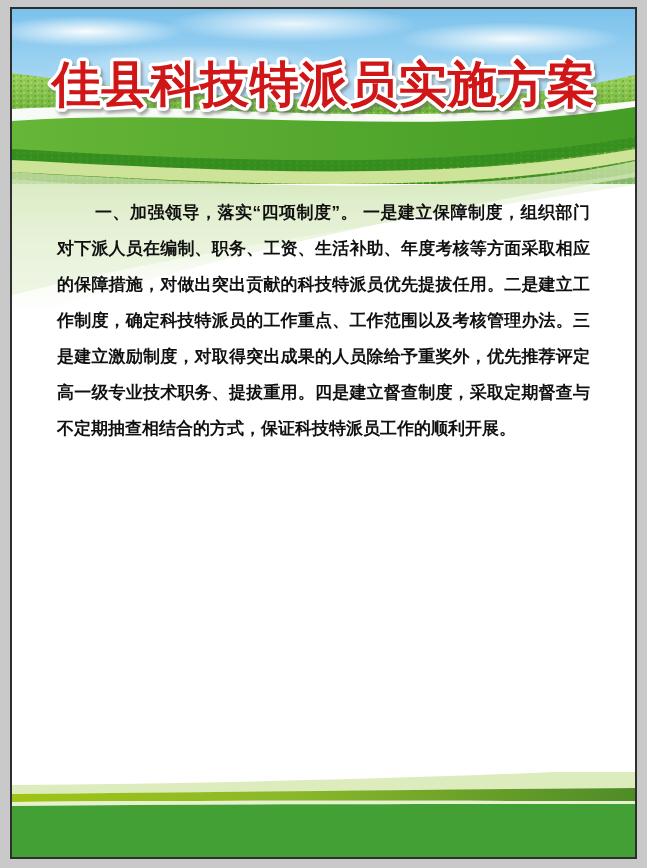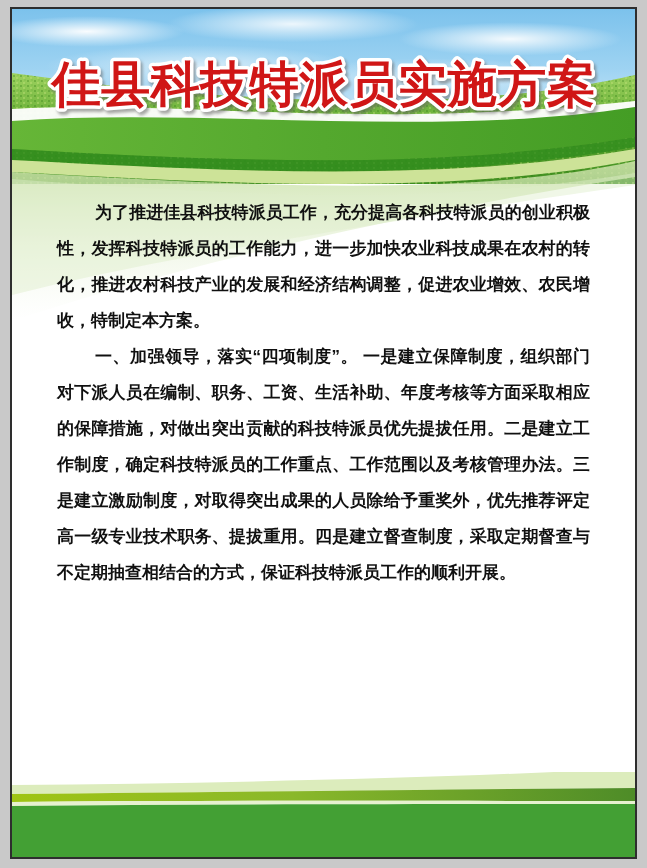--- a/index.html
+++ b/index.html
@@ -96,21 +96,20 @@
         <path d="M0,163 C250,178 460,188 623,152 L623,168 C380,205 150,262 0,312 Z" fill="url(#fadeGrad)"></path>
         <path d="M0,170 C240,188 430,196 623,164 L623,176 C360,214 140,250 0,286 Z" fill="#ddeec9" opacity="0.45"></path>
       </svg>
 
       <svg class="title-svg" width="623" height="82" viewBox="0 0 623 82">
         <text x="312" y="64" text-anchor="middle" font-size="49" letter-spacing="0.5" fill="#d01616" stroke="#ffffff" stroke-width="7" stroke-linejoin="round">佳县科技特派员实施方案</text>
       </svg>
     </div>
 
     <div class="body-text">
-      <p class="indent-2">为了推进佳县科技特派员工作，充分提高各科技特派员的创业积极性，发挥科技特派员的工作能力，进一步加快农业科技成果在农村的转化，推进农村科技产业的发展和经济结构调整，促进农业增效、农民增收，特制定本方案。</p>
       <p class="indent-2">一、加强领导，落实“四项制度”。 一是建立保障制度，组织部门对下派人员在编制、职务、工资、生活补助、年度考核等方面采取相应的保障措施，对做出突出贡献的科技特派员优先提拔任用。二是建立工作制度，确定科技特派员的工作重点、工作范围以及考核管理办法。三是建立激励制度，对取得突出成果的人员除给予重奖外，优先推荐评定高一级专业技术职务、提拔重用。四是建立督查制度，采取定期督查与不定期抽查相结合的方式，保证科技特派员工作的顺利开展。</p>
     </div>
 
     <svg class="footer-art" width="623" height="85" viewBox="0 0 623 85" preserveAspectRatio="none">
       <defs>
         <linearGradient id="footGrad" x1="0" y1="0" x2="1" y2="0">
           <stop offset="0" stop-color="#9fc414"></stop>
           <stop offset="0.45" stop-color="#8ab82a"></stop>
           <stop offset="1" stop-color="#4e8c28"></stop>
         </linearGradient>

